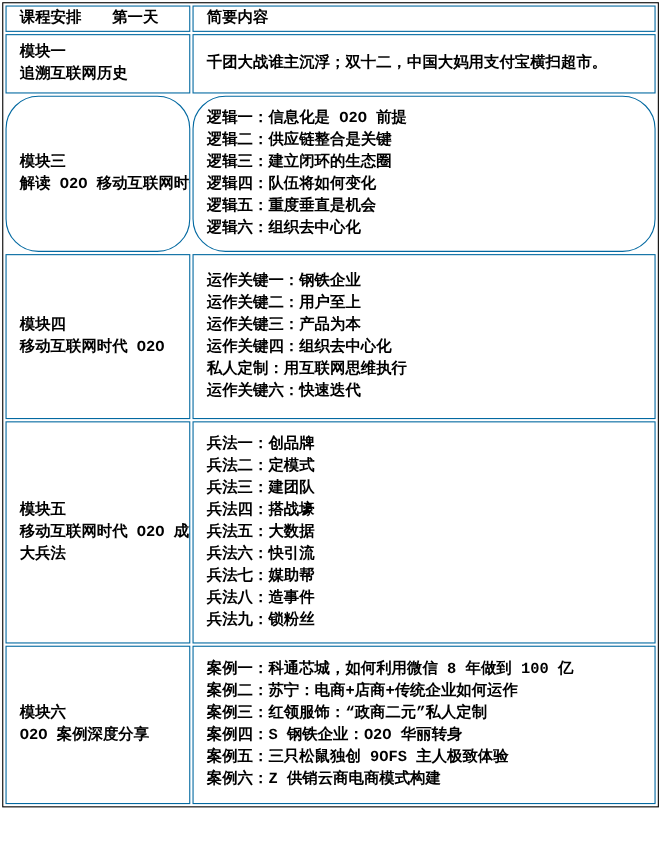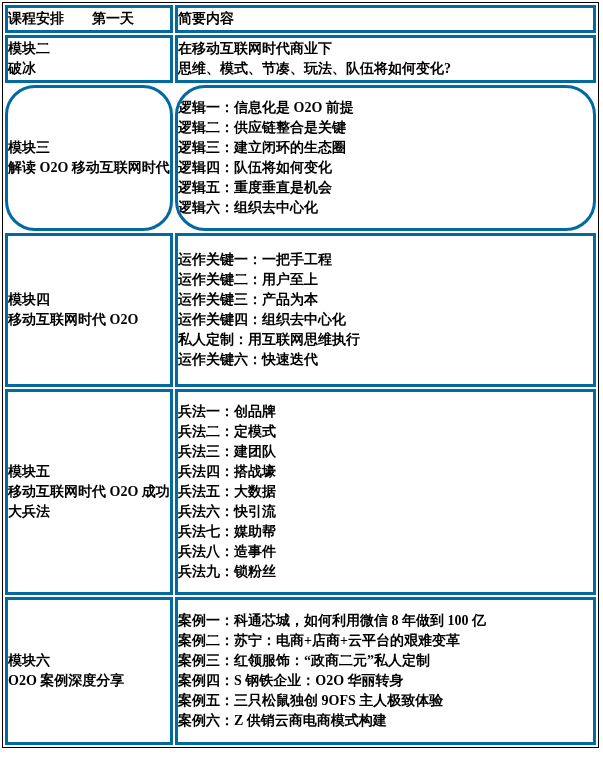--- a/index.html
+++ b/index.html
@@ -19,25 +19,26 @@
     border-spacing: 2px;
     border: 1px solid #000000;
     background: #ffffff;
     table-layout: fixed;
     width: 597px;
     color: #000000;
     font-size: 14px;
     font-weight: bold;
   }
   table.schedule td {
-    border: 3px solid #0369a1;
-    padding: 1px 0;
+    border: 1px solid #0369a1;
+    padding: 1px 12px;
     vertical-align: middle;
     line-height: 20px;
     overflow: hidden;
+    font-family: Liberation Mono, monospace;
   }
   col.c1 { width: 168px; }
   col.c2 { width: 421px; }
   tr.rh-hdr td { height: 18px; vertical-align: middle; }
   tr.rh-1 td { height: 50px; }
   tr.rh-2 td { height: 38px; }
   tr.rh-3 td { height: 138px; border-radius: 30px; }
   tr.rh-4 td { height: 146px; }
   tr.rh-5 td { height: 198px; margin-left: 20px; }
   tr.rh-6 td { height: 140px; }
@@ -57,31 +58,30 @@
     <tbody>
         <tr class="rh-hdr">
       <td>
         <span>课程安排</span><span class="day-label">第一天</span>
       </td>
       <td>
         <span>简要内容</span>
       </td>
     </tr>
 
-
-    <tr class="rh-2">
+    <tr class="rh-1">
       <td class="module-cell">
-        <div class="line">模块二</div>
-        <div class="line">破冰</div>
+        <div class="line">模块一</div>
+        <div class="line">追溯互联网历史</div>
       </td>
       <td class="content-cell">
-        <div class="line">在移动互联网时代商业下</div>
-        <div class="line">思维、模式、节凑、玩法、队伍将如何变化?</div>
+        <div>千团大战谁主沉浮；双十二，中国大妈用支付宝横扫超市。</div>
       </td>
     </tr>
+
 
     <tr class="rh-3">
       <td class="module-cell">
         <div class="line">模块三</div>
         <div class="line">解读 O2O 移动互联网时代</div>
       </td>
       <td class="content-cell">
         <div class="line">逻辑一：信息化是 O2O 前提</div>
         <div class="line">逻辑二：供应链整合是关键</div>
         <div class="line">逻辑三：建立闭环的生态圈</div>
@@ -90,21 +90,21 @@
         <div class="line">逻辑六：组织去中心化</div>
       </td>
     </tr>
 
     <tr class="rh-4">
       <td class="module-cell">
         <div class="line">模块四</div>
         <div class="line">移动互联网时代 O2O</div>
       </td>
       <td class="content-cell">
-        <div class="line">运作关键一：一把手工程</div>
+        <div class="line">运作关键一：钢铁企业</div>
         <div class="line">运作关键二：用户至上</div>
         <div class="line">运作关键三：产品为本</div>
         <div class="line">运作关键四：组织去中心化</div>
         <div class="line">私人定制：用互联网思维执行</div>
         <div class="line">运作关键六：快速迭代</div>
       </td>
     </tr>
 
     <tr class="rh-5">
       <td class="module-cell">
@@ -125,21 +125,21 @@
       </td>
     </tr>
 
     <tr class="rh-6">
       <td class="module-cell">
         <div class="line">模块六</div>
         <div class="line">O2O 案例深度分享</div>
       </td>
       <td class="content-cell">
         <div class="line">案例一：科通芯城，如何利用微信 8 年做到 100 亿</div>
-        <div class="line">案例二：苏宁：电商+店商+云平台的艰难变革</div>
+        <div class="line">案例二：苏宁：电商+店商+传统企业如何运作</div>
         <div class="line">案例三：红领服饰：“政商二元”私人定制</div>
         <div class="line">案例四：S 钢铁企业：O2O 华丽转身</div>
         <div class="line">案例五：三只松鼠独创 9OFS 主人极致体验</div>
         <div class="line">案例六：Z 供销云商电商模式构建</div>
       </td>
     </tr>
 
   </tbody>
     </table>
 </div>

